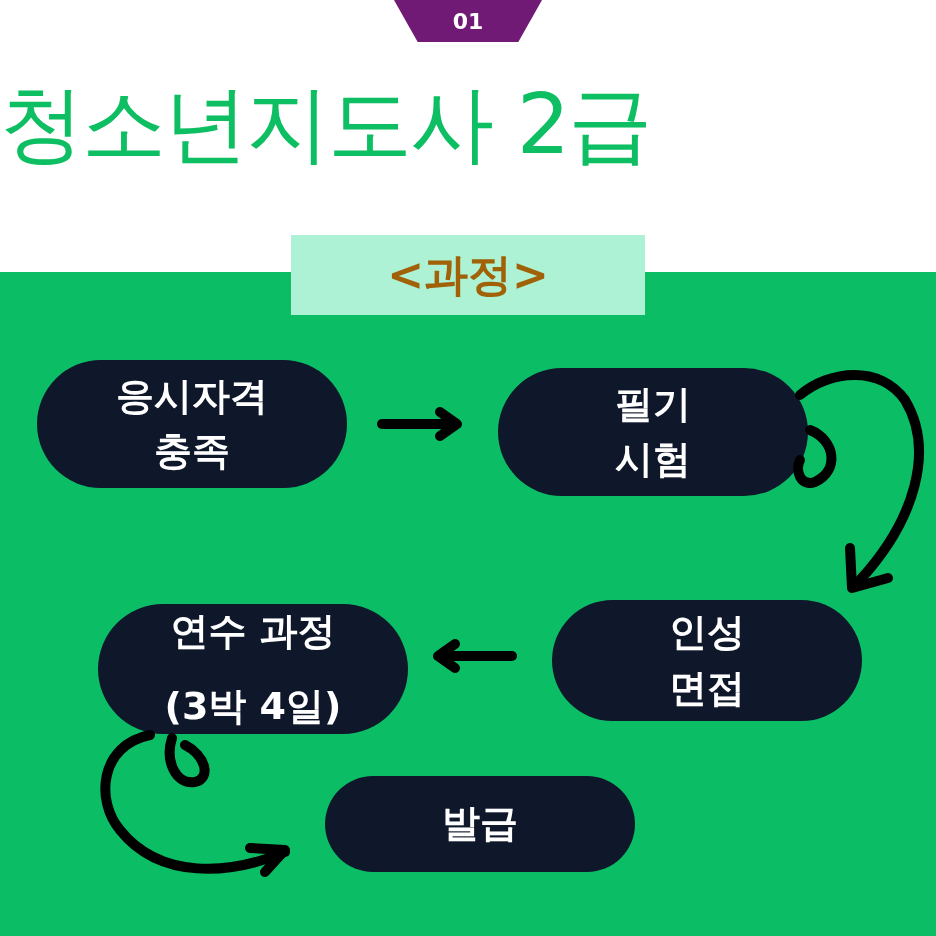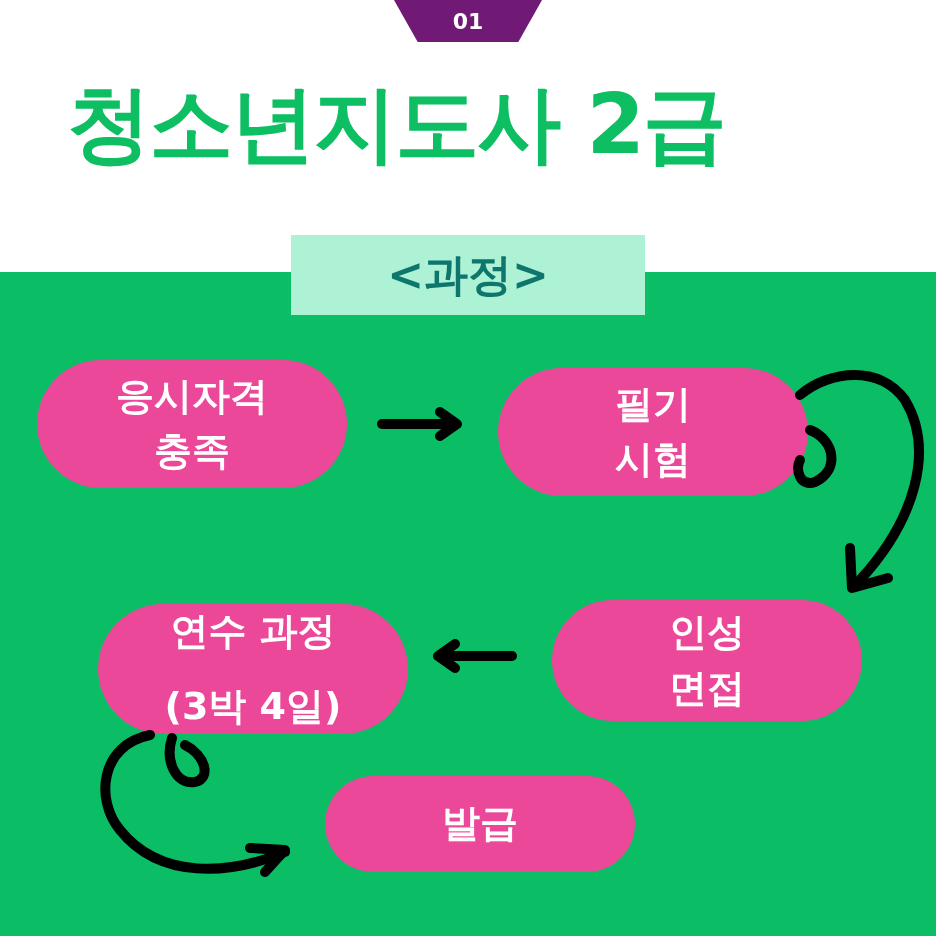--- a/index.html
+++ b/index.html
@@ -1,24 +1,24 @@
 <!DOCTYPE html>
 <html><head>
 <meta charset="utf-8">
 <style>
   html, body { margin:0; padding:0; }
   body { width:936px; height:936px; position:relative; overflow:hidden; background:#ffffff; font-family:"DejaVu Sans", sans-serif; }
   .badge { position:absolute; left:394px; top:0; width:148px; height:42px; background:#701a75;
     clip-path: polygon(0 0, 100% 0, 84% 100%, 16% 100%); color:#fff; font-weight:bold; font-size:22px;
     display:flex; align-items:center; justify-content:center; }
-  .title { position:absolute; left:0; top:76px; width:792px; text-align:center; color:#0dbf62; font-weight:bold; font-size:84px; letter-spacing:-2px; line-height:1.15; }
+  .title { position:absolute; left:0; top:76px; width:792px; text-align:left; color:#0dbf62; font-weight:normal; font-size:84px; letter-spacing:-2px; line-height:1.15; }
   .green-bg { position:absolute; left:0; top:272px; width:936px; height:664px; background:#0bbe66; }
   .subtitle { position:absolute; left:291px; top:235px; width:354px; height:80px; background:#adf2d4;
-    display:flex; align-items:center; justify-content:center; color:#0f766e; font-size:44px; font-weight:bold; }
-  .pill { position:absolute; background:#ec4899; border-radius:70px; color:#fff; font-weight:bold; font-size:38px;
+    display:flex; align-items:center; justify-content:center; color:#a16207; font-size:44px; font-weight:bold; }
+  .pill { position:absolute; background:#0f172a; border-radius:70px; color:#fff; font-weight:bold; font-size:38px;
     display:flex; flex-direction:column; align-items:center; justify-content:center; line-height:1.45; text-align:center; }
   svg.arrows { position:absolute; left:0; top:0; }
 </style>
 </head>
 <body>
 
 <div class="badge">
     <span>01</span>
   </div>
 <div class="title">청소년지도사 2급</div>

